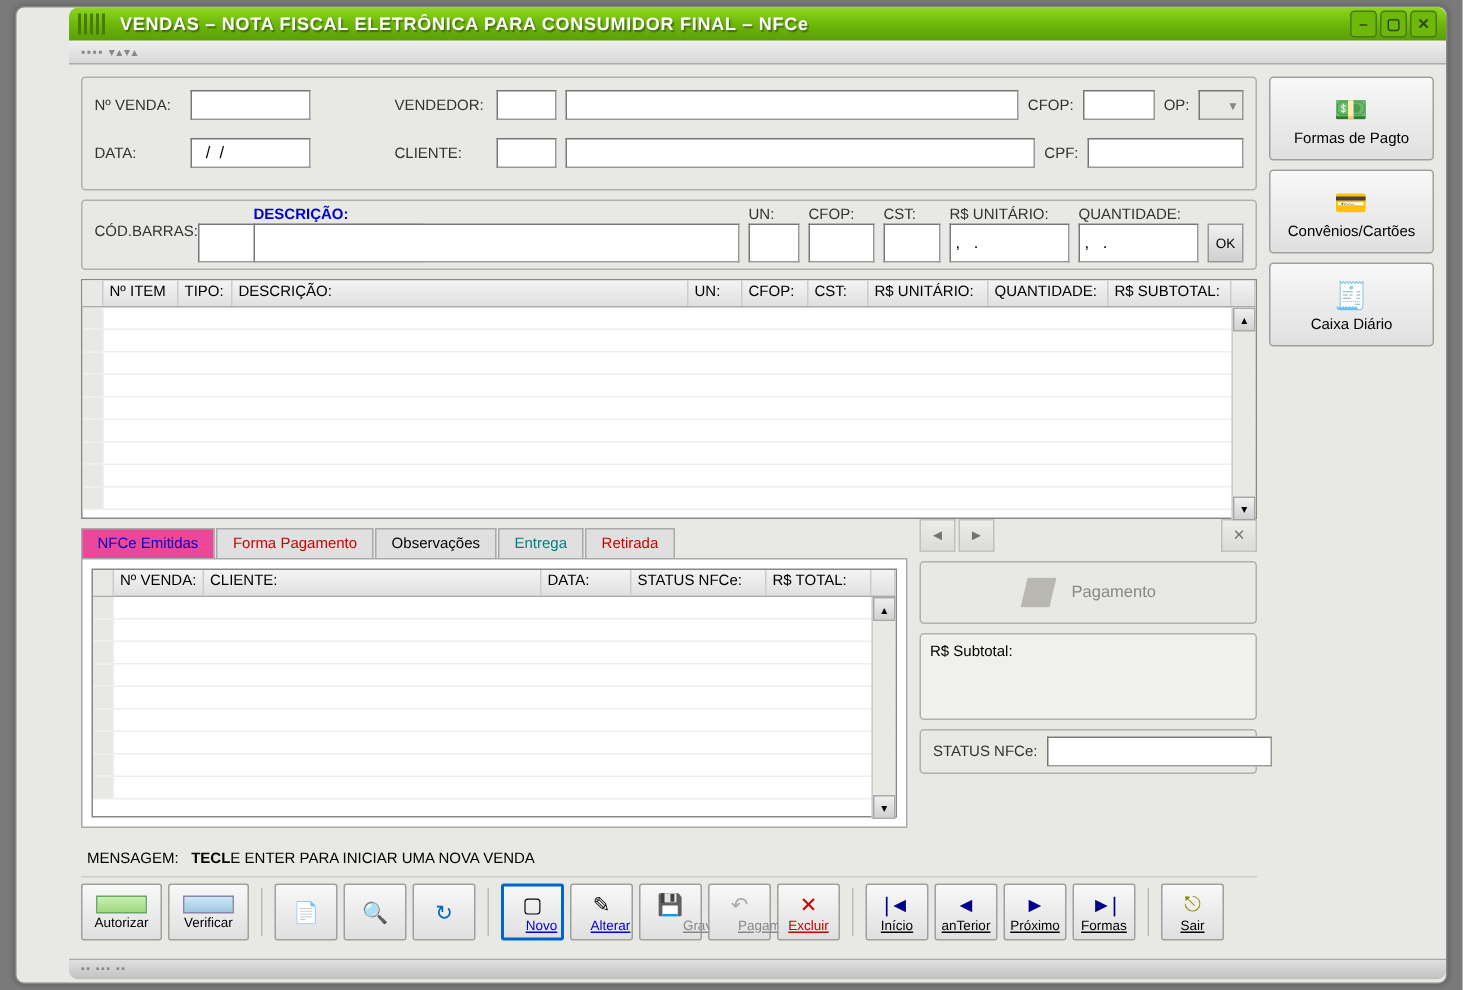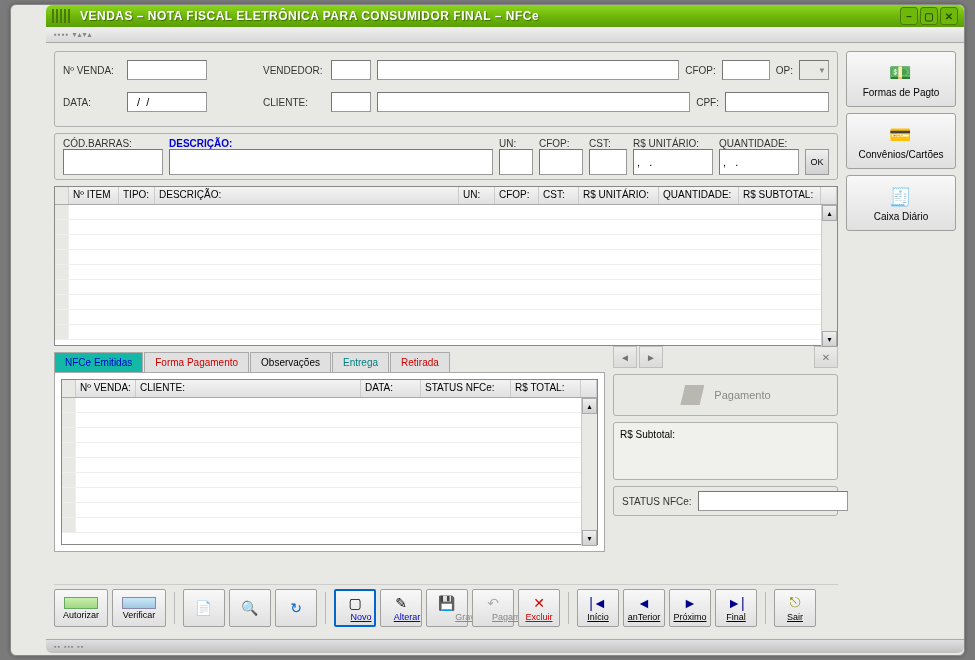--- a/index.html
+++ b/index.html
@@ -40,21 +40,21 @@
     .grid-header { display: flex; background: linear-gradient(to bottom, #f4f4f4, #e0e0e0); border-bottom: 1px solid #aaa; height: 18px; }
     .grid-header > div { padding: 2px 4px; border-right: 1px solid #ccc; white-space: nowrap; overflow: hidden; }
     .grid-body { overflow-y: auto; position: relative; }
     .grid-rows { min-height: 100%; }
     .grid-row-empty { height: 15px; border-bottom: 1px solid #eee; display: flex; }
     .grid-row-empty > div { border-right: 1px solid #eee; }
     .grid-margin { width: 14px; background: #e8e8e4; border-right: 1px solid #aaa; }
     
     .tabs { display: flex; background: #e8e8e4; margin-top: 6px; }
     .tab { padding: 4px 10px; font-size: 10px; background: #e0e0e0; border: 1px solid #aaa; border-bottom: none; cursor: pointer; margin-right: 1px; }
-    .tab.active { background: #14b8a6; }
+    .tab.active { background: #ec4899; }
     .tab-blue { color: #0000cc; }
     .tab-red { color: #cc0000; }
     .tab-cyan { color: #008080; }
     
     .bottom-section { display: flex; gap: 8px; margin-top: 0; flex: 1; }
     .bottom-left { flex: 1; }
     .bottom-right { width: 225px; display: flex; flex-direction: column; gap: 6px; }
     
     .nav-btns { display: flex; gap: 4px; align-items: center; }
     .nav-btn { width: 24px; height: 22px; background: linear-gradient(to bottom, #f0f0f0, #d0d0d0); border: 1px solid #999; cursor: pointer; display: flex; align-items: center; justify-content: center; font-size: 10px; }
@@ -142,21 +142,21 @@
                 <input type="text" class="inp" style="flex: 1 1 0%;" value="">
                 <span class="lbl">CPF:</span>
                 <input type="text" class="inp" style="width: 104px;" value="">
               </div>
             </div>
           </div>
         </div>
 
         <div class="panel" style="padding:4px 8px">
           <div style="display:flex; gap:6px; align-items:flex-end;">
-            <div style="display:flex;flex-direction:column;width:100px">
+            <div style="display:flex;width:100px">
               <span class="lbl">CÓD.BARRAS:</span>
               <input type="text" class="inp" style="height: 26px;" value="">
             </div>
             <div style="display:flex;flex-direction:column;flex:1">
               <span class="lbl lbl-blue">DESCRIÇÃO:</span>
               <input type="text" class="inp" style="height: 26px;" value="">
             </div>
             <div style="display:flex;flex-direction:column;width:34px">
               <span class="lbl">UN:</span>
               <input type="text" class="inp inp-ro" style="height: 26px;" value="">
@@ -306,20 +306,24 @@
             <div class="total-box">
               <span>R$ Subtotal:</span>
             </div>
             <div class="status-row">
               <span class="lbl">STATUS NFCe:</span>
               <input type="text" class="inp" style="flex: 1 1 0%; background: rgb(255, 255, 255);" value="">
             </div>
           </div>
         </div>
 
+        <div class="message-row">
+          <span>MENSAGEM:</span>
+          &nbsp;&nbsp;<b>TECL</b><span>E ENTER PARA INICIAR UMA NOVA VENDA</span>
+        </div>
 
         <div class="toolbar">
           <div class="tb-btn wide">
             <div class="tb-btn-icon tb-green" style="width:34px;height:12px;border:1px solid #6a6"></div>
             <span>Autorizar</span>
           </div>
           <div class="tb-btn wide">
             <div class="tb-btn-icon" style="width:34px;height:12px;background:linear-gradient(to bottom,#cce8f8,#a0c8e0);border:1px solid #88a"></div>
             <span>Verificar</span>
           </div>
@@ -362,21 +366,21 @@
           <div class="tb-btn">
             <div class="tb-btn-icon" style="color:#008">◄</div>
             <span class="tb-black-text">anTerior</span>
           </div>
           <div class="tb-btn">
             <div class="tb-btn-icon" style="color:#008">►</div>
             <span class="tb-black-text">Próximo</span>
           </div>
           <div class="tb-btn">
             <div class="tb-btn-icon" style="color:#008">►|</div>
-            <span class="tb-black-text">Final</span>
+            <span class="tb-black-text">Formas</span>
           </div>
           <div class="tb-sep"></div>
           <div class="tb-btn">
             <div class="tb-btn-icon" style="color:#880">⎋</div>
             <span class="tb-black-text">Sair</span>
           </div>
         </div>
 
       </div>
 

